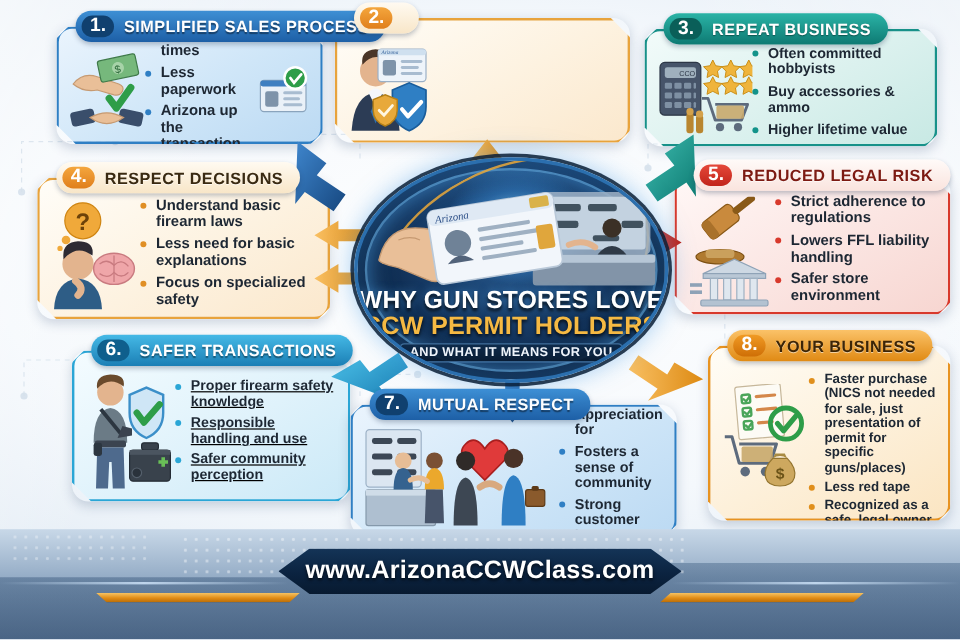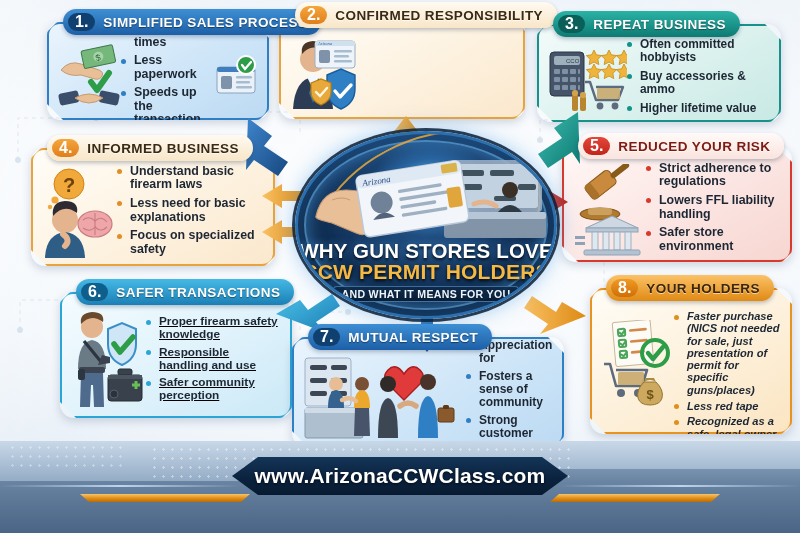--- a/index.html
+++ b/index.html
@@ -445,21 +445,21 @@
           <g>
             <rect x="2" y="48" width="20" height="12" rx="3" fill="#3a4e6b" transform="rotate(-12 12 54)"></rect>
             <rect x="42" y="48" width="20" height="12" rx="3" fill="#3a4e6b" transform="rotate(12 52 54)"></rect>
             <path d="M18 54 q14 -8 28 0 q-14 10 -28 0 z" fill="#e9bf98" stroke="#c69a72"></path>
           </g>
         </svg>
       </div>
       <ul class="bullets">
         <li>No wait times</li>
         <li>Less paperwork</li>
-        <li>Speeds up the transaction</li>
+        <li>Arizona up the transaction</li>
       </ul>
       <div class="art" style="margin-left:2px;">
         <svg width="42" height="44" viewBox="0 0 42 44">
           <rect x="2" y="12" width="38" height="26" rx="3" fill="#eaf1f8" stroke="#8aa4bd"></rect>
           <rect x="2" y="12" width="38" height="5" rx="2" fill="#3f7fc0"></rect>
           <rect x="6" y="21" width="11" height="13" rx="2" fill="#7e93a9"></rect>
           <g fill="#a8bcd0">
             <rect x="21" y="21" width="16" height="2.6" rx="1.3"></rect>
             <rect x="21" y="26" width="14" height="2.6" rx="1.3"></rect>
             <rect x="21" y="31" width="16" height="2.6" rx="1.3"></rect>
@@ -467,21 +467,20 @@
           <circle cx="31" cy="10" r="9" fill="#2e9d48" stroke="#ffffff" stroke-width="2"></circle>
           <path d="M27 10 l3 4 l6 -7" stroke="#ffffff" stroke-width="2.3" fill="none" stroke-linecap="round"></path>
         </svg>
       </div>
     </div>
   </div>
 
   <div class="panel cream" id="panel-2">
     <div class="hdr">
       <span class="num">2.</span>
-      <span class="ttl">CONFIRMED RESPONSIBILITY</span>
     </div>
     <div class="body">
       <div class="art">
         <svg width="66" height="76" viewBox="0 0 66 76">
           <g>
             <circle cx="22" cy="24" r="13" fill="#e3b48e"></circle>
             <path d="M11 19 q10 -12 22 -2 q2 -10 -11 -11 q-13 1 -11 13 z" fill="#4a3527"></path>
             <path d="M2 74 q2 -30 20 -32 q18 2 20 32 z" fill="#2c3c55"></path>
             <path d="M16 42 l6 12 l6 -12 l-4 -3 h-4 z" fill="#f4f7fb"></path>
             <path d="M22 48 l4 10 l-4 10 l-4 -10 z" fill="#2f6fb0"></path>
@@ -563,21 +562,21 @@
         <li>Often committed hobbyists</li>
         <li>Buy accessories &amp; ammo</li>
         <li>Higher lifetime value</li>
       </ul>
     </div>
   </div>
 
   <div class="panel cream" id="panel-4">
     <div class="hdr">
       <span class="num">4.</span>
-      <span class="ttl">INFORMED BUSINESS</span>
+      <span class="ttl">RESPECT DECISIONS</span>
     </div>
     <div class="body">
       <div class="art">
         <svg width="72" height="90" viewBox="0 0 72 90">
           <g>
             <circle cx="26" cy="16" r="15" fill="#f0a93a" stroke="#cf8512"></circle>
             <text x="26" y="24" font-size="20" font-weight="bold" fill="#6d4209" text-anchor="middle" font-family="'Liberation Sans',sans-serif">?</text>
             <circle cx="12" cy="32" r="3.6" fill="#f0a93a"></circle>
             <circle cx="7" cy="39" r="2.2" fill="#f0a93a"></circle>
           </g>
@@ -601,21 +600,21 @@
         <li>Understand basic firearm laws</li>
         <li>Less need for basic explanations</li>
         <li>Focus on specialized safety</li>
       </ul>
     </div>
   </div>
 
   <div class="panel red" id="panel-5">
     <div class="hdr">
       <span class="num">5.</span>
-      <span class="ttl">REDUCED YOUR RISK</span>
+      <span class="ttl">REDUCED LEGAL RISK</span>
     </div>
     <div class="body">
       <div class="art">
         <svg width="70" height="92" viewBox="0 0 70 92">
           <g>
             <g transform="rotate(-38 32 26)">
               <rect x="16" y="10" width="30" height="17" rx="4" fill="#c98a3d" stroke="#8a5a18"></rect>
               <rect x="16" y="10" width="8" height="17" rx="3" fill="#a9712a"></rect>
               <rect x="44" y="16" width="22" height="6" rx="3" fill="#8a5a18"></rect>
             </g>
@@ -733,21 +732,21 @@
         <li>Appreciation for</li>
         <li>Fosters a sense of community</li>
         <li>Strong customer loyalty</li>
       </ul>
     </div>
   </div>
 
   <div class="panel orange" id="panel-8">
     <div class="hdr">
       <span class="num">8.</span>
-      <span class="ttl">YOUR HOLDERS</span>
+      <span class="ttl">YOUR BUSINESS</span>
     </div>
     <div class="body" style="align-items:flex-start;padding-top:20px;">
       <div class="art" style="margin-top:10px;">
         <svg width="70" height="86" viewBox="0 0 70 86">
           <g>
             <rect x="12" y="1" width="38" height="44" rx="2" fill="#fdfbf5" stroke="#c6b79a" transform="rotate(-5 31 23)"></rect>
             <g transform="rotate(-5 31 23)">
               <g fill="none" stroke="#4aa559" stroke-width="2">
                 <rect x="17" y="8" width="7" height="7" rx="1.5"></rect>
                 <rect x="17" y="19" width="7" height="7" rx="1.5"></rect>
@@ -775,21 +774,21 @@
             <circle cx="19" cy="73" r="4" fill="#5d6b7d"></circle>
             <circle cx="36" cy="73" r="4" fill="#5d6b7d"></circle>
           </g>
           <g>
             <path d="M42 62 q-8 8 -6 16 q2 7 12 7 q10 0 12 -7 q2 -8 -6 -16 z" fill="#cda85f" stroke="#94752f"></path>
             <path d="M42 62 q6 -4 12 0 l-2 -4 h-8 z" fill="#a98b42"></path>
             <text x="48" y="79" font-size="13" font-weight="bold" fill="#6b5318" text-anchor="middle" font-family="'Liberation Sans',sans-serif">$</text>
           </g>
         </svg>
       </div>
-      <ul class="bullets" style="margin-left:2px;font-style:italic;">
+      <ul class="bullets" style="margin-left:2px;">
         <li>Faster purchase (NICS not needed for sale, just presentation of permit for specific guns/places)</li>
         <li>Less red tape</li>
         <li>Recognized as a safe, legal owner</li>
       </ul>
     </div>
   </div>
 
   <div class="bottom-band"></div>
   <div class="dot-grid"></div>
   <div class="dot-grid left"></div>

